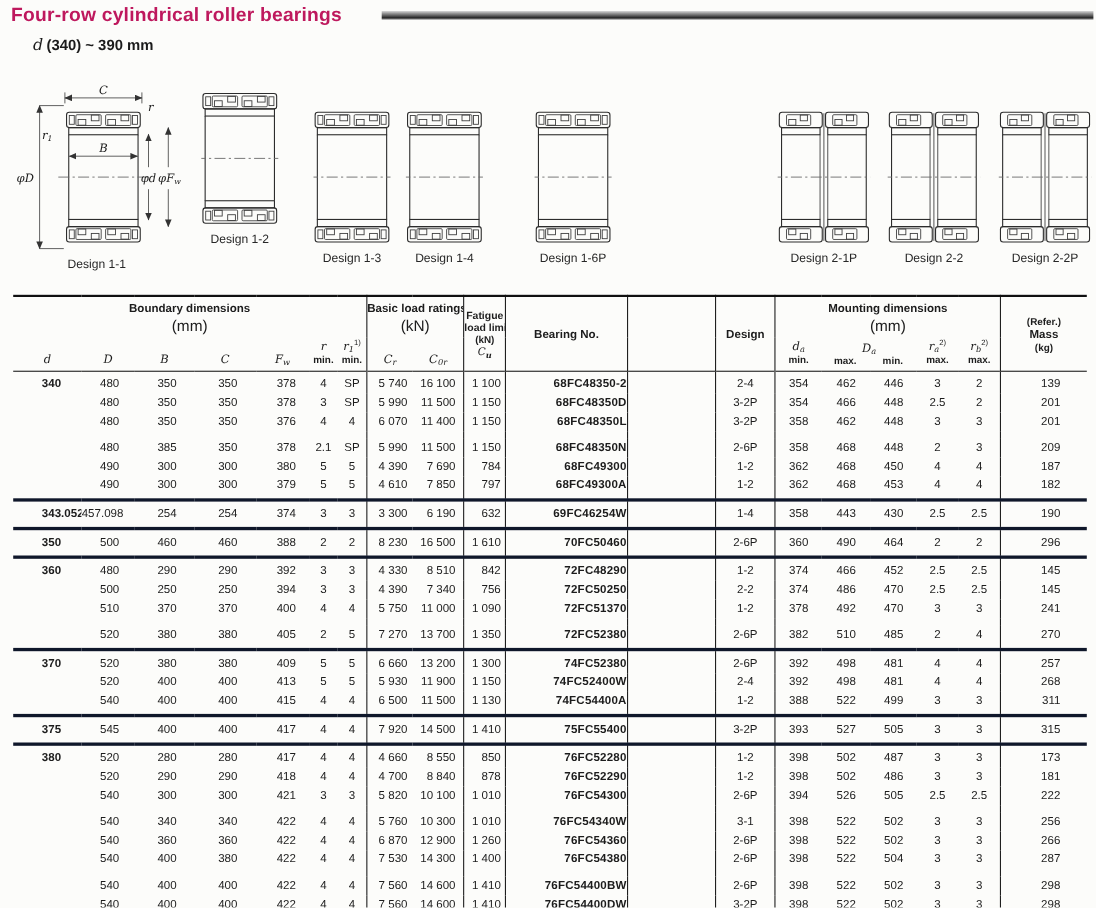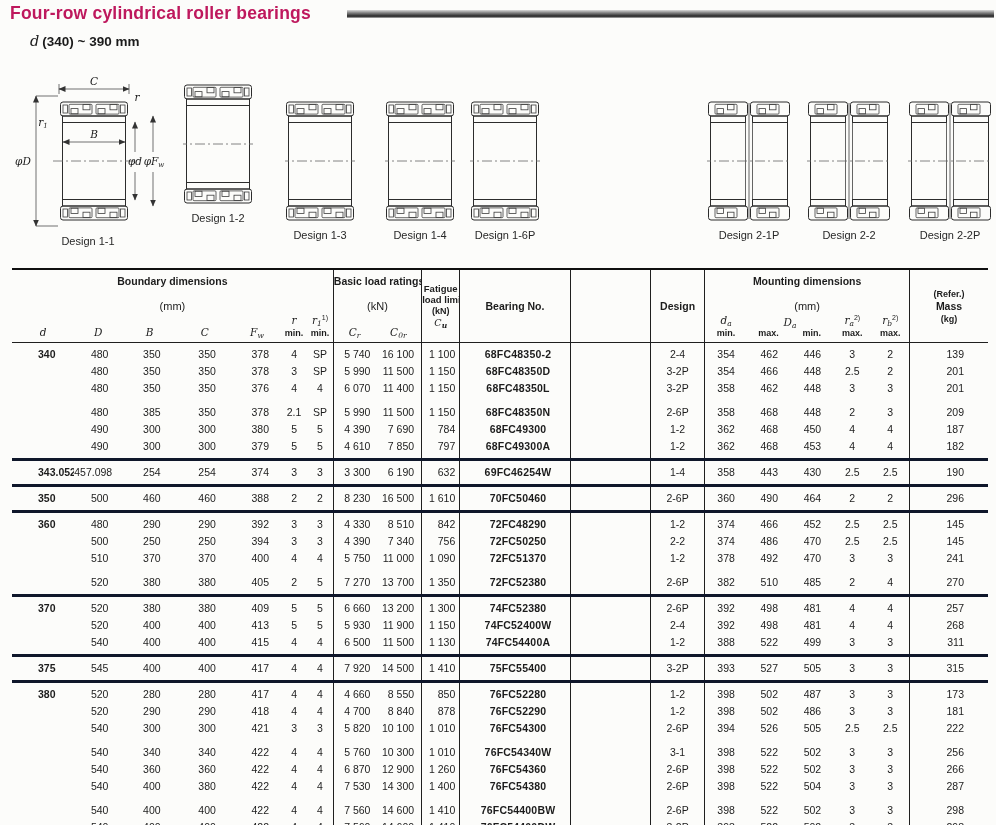--- a/index.html
+++ b/index.html
@@ -31,38 +31,38 @@
      border-top:2.5px solid #101010;border-bottom:3px solid #101010;
      font-size:10.5px;color:#1c1c1c}
   #bearing-table thead{border-bottom:1px solid #1f1f1f}
   tbody.grp:not(:first-of-type){border-top:3px solid #0f172a}
   th,td{padding:0;white-space:nowrap;overflow:hidden}
   th{font-weight:bold;font-size:10.5px;vertical-align:middle;text-align:center}
   .hr1 th{height:32px}
   .hr2 th{height:26px;vertical-align:bottom;padding-bottom:4px;font-weight:normal}
   .vtop{vertical-align:top;padding-top:5px}
   .ht{font-weight:bold;font-size:10.5px}
-  .hu{font-weight:normal;font-size:11px;margin-top:13px}
+  .hu{font-weight:normal;font-size:14px;margin-top:1px}
   .mn{font-weight:bold;font-size:9px}
   .sb{font-size:7.5px;position:relative;top:2px;font-family:"DejaVu Serif",serif;font-style:italic}
   .sp{font-size:7px;position:relative;top:-4px;font-weight:normal}
   .fatigue-h{font-size:9.5px;line-height:11px;font-weight:bold}
   .mass-h{line-height:12px}
   .mm{display:flex}
   .mm span{flex:1}
   .bR{border-right:1px solid #1f1f1f}
   td{height:17px;line-height:17px}
   tr.gap td{height:7px;line-height:7px}
   tbody.grp tr:first-child td{padding-top:3px}
   tbody.grp tr:last-child td{padding-bottom:3px}
   .num{text-align:right}.ctr{text-align:center}
   .c-d{text-align:left;padding-left:26px;font-weight:bold}
   .c-D{padding-right:14px}.c-B{padding-right:16px}.c-C{padding-right:17px}.c-Fw{padding-right:12px}
   .c-Cr{padding-right:5px}.c-C0r{padding-right:7px}.c-Cu{padding-right:4px}
-  .c-no{text-align:center;padding-left:6px;font-weight:bold;letter-spacing:.2px}
+  .c-no{text-align:right;padding-left:6px;font-weight:bold;letter-spacing:.2px}
   .c-da{padding-right:12px}.c-DaMax{padding-right:13px}.c-DaMin{padding-right:12px}
   .c-mass{padding-right:24px}
 </style>
 </head>
 <body>
 
 <svg width="0" height="0" style="position:absolute" aria-hidden="true">
   <defs>
     <marker id="ah" markerWidth="8" markerHeight="8" refX="6.5" refY="3" orient="auto-start-reverse" markerUnits="userSpaceOnUse">
       <path d="M0,0 L7,3 L0,6 Z" fill="#333"></path>
@@ -163,27 +163,27 @@
       <use href="#bearing-single"></use>
     </svg>
   <div class="dlabel">Design 1-2</div>
 </div>
 <div class="design" style="left:285px;top:96px">
   <svg width="70" height="130">
       <use href="#bearing-single"></use>
     </svg>
   <div class="dlabel">Design 1-3</div>
 </div>
-<div class="design" style="left:385px;top:96px">
+<div class="design" style="left:369px;top:96px">
   <svg width="70" height="130">
       <use href="#bearing-single"></use>
     </svg>
   <div class="dlabel">Design 1-4</div>
 </div>
-<div class="design" style="left:470px;top:96px">
+<div class="design" style="left:486px;top:96px">
   <svg width="70" height="130">
       <use href="#bearing-single"></use>
     </svg>
   <div class="dlabel">Design 1-6P</div>
 </div>
 
 <div class="design" style="left:707px;top:96px">
   <svg width="84" height="130">
       <use href="#bearing-double"></use>
     </svg>

